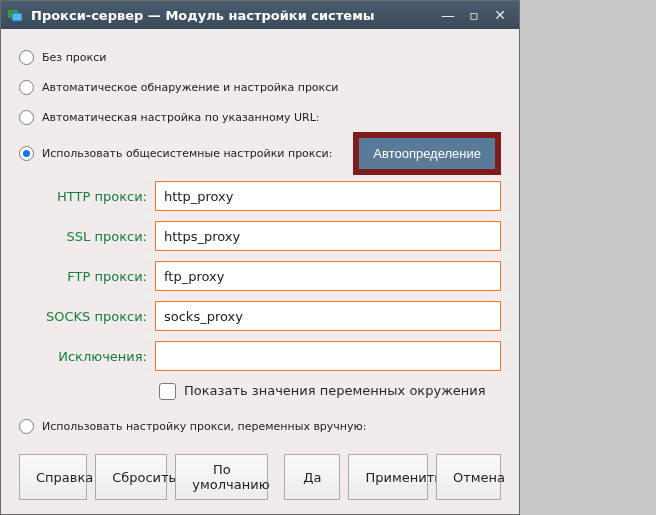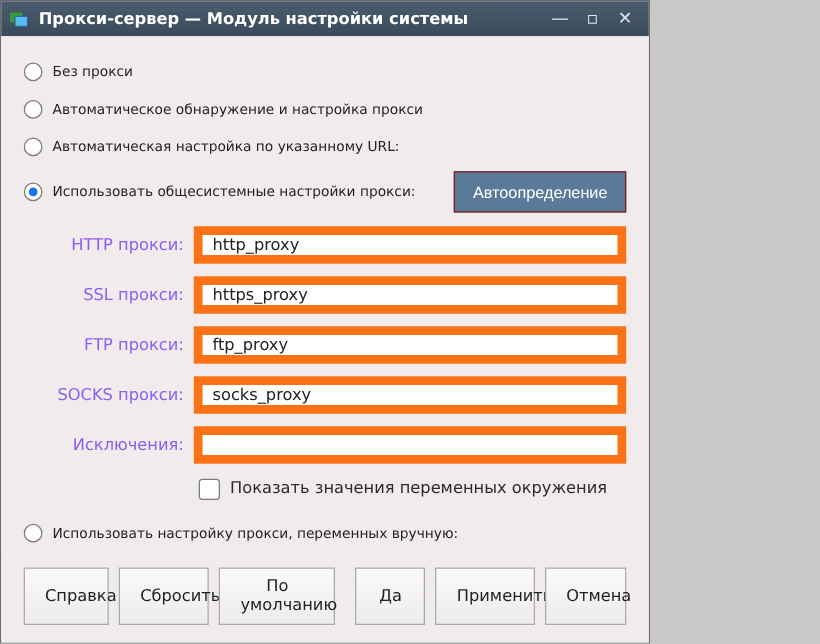--- a/index.html
+++ b/index.html
@@ -8,24 +8,24 @@
   .titlebar { height: 30px; background: linear-gradient(#4a5c6e, #3a4a5a); color: #fff; display: flex; align-items: center; padding: 0 6px; font-size: 13px; }
   .titlebar .icon { width: 16px; height: 16px; margin-right: 8px; display: inline-flex; align-items: center; justify-content: center; }
   .titlebar .title { flex: 1; font-weight: bold; }
   .titlebar .win-btn { width: 26px; height: 20px; display: inline-flex; align-items: center; justify-content: center; color: #e0e6ec; cursor: default; font-size: 14px; }
   .body { flex: 1; background: #f1eceb; padding: 14px 18px 0 18px; display: flex; flex-direction: column; }
   .radio-row { display: flex; align-items: center; height: 28px; margin-bottom: 2px; }
   .radio-row.wide { justify-content: space-between; margin-top: 6px; margin-bottom: 10px; }
   .radio { width: 15px; height: 15px; border: 1px solid #7a7a7a; border-radius: 50%; margin-right: 8px; display: inline-flex; align-items: center; justify-content: center; background: #fff; }
   .radio.selected::after { content: ""; width: 7px; height: 7px; background: #1a73e8; border-radius: 50%; }
   .radio-label { font-size: 11px; color: #222; }
-  .auto-btn { background: #5a7a9a; color: #fff; border: 1px solid #7f1d1d; padding: 8px 14px; font-size: 13px; cursor: default; }
+  .auto-btn { background: #5a7a9a; color: #fff; border: 6px solid #7f1d1d; padding: 8px 14px; font-size: 13px; cursor: default; }
   .form { display: grid; grid-template-columns: 130px 1fr; gap: 10px 6px; margin: 4px 0 6px 0; }
-  .form label { text-align: right; align-self: center; font-size: 13px; color: #8b5cf6; padding-right: 2px; }
-  .form input[type=text] { height: 30px; border: 7px solid #f97316; background: #fff; padding: 0 8px; font-size: 13px; font-family: inherit; color: #222; }
+  .form label { text-align: right; align-self: center; font-size: 13px; color: #15803d; padding-right: 2px; }
+  .form input[type=text] { height: 30px; border: 1px solid #f97316; background: #fff; padding: 0 8px; font-size: 13px; font-family: inherit; color: #222; }
   .check-row { display: flex; align-items: flex-start; margin: 6px 0 12px 140px; }
   .checkbox { width: 17px; height: 17px; border: 1px solid #7a7a7a; border-radius: 3px; background: #fff; margin-right: 8px; }
   .spacer { flex: 1; }
   .button-bar { display: flex; gap: 8px; padding: 12px 18px 14px 18px; background: #f1eceb; }
   .button-bar .gap { flex: 1; }
   .btn { background: linear-gradient(#fafafa, #ececec); border: 1px solid #aaa; padding: 7px 16px; font-size: 13px; font-family: inherit; color: #222; cursor: default; min-width: 56px; }
 </style>
 </head>
 <body>
 

